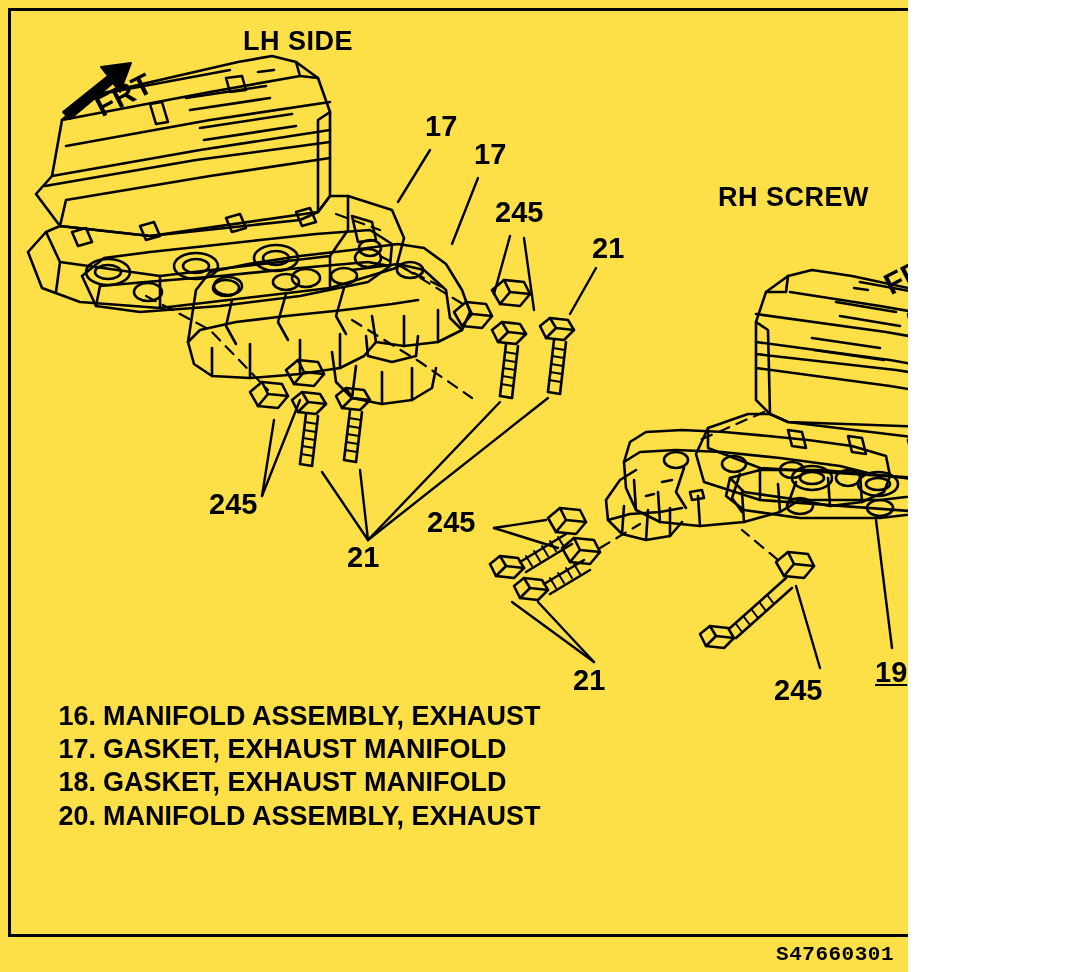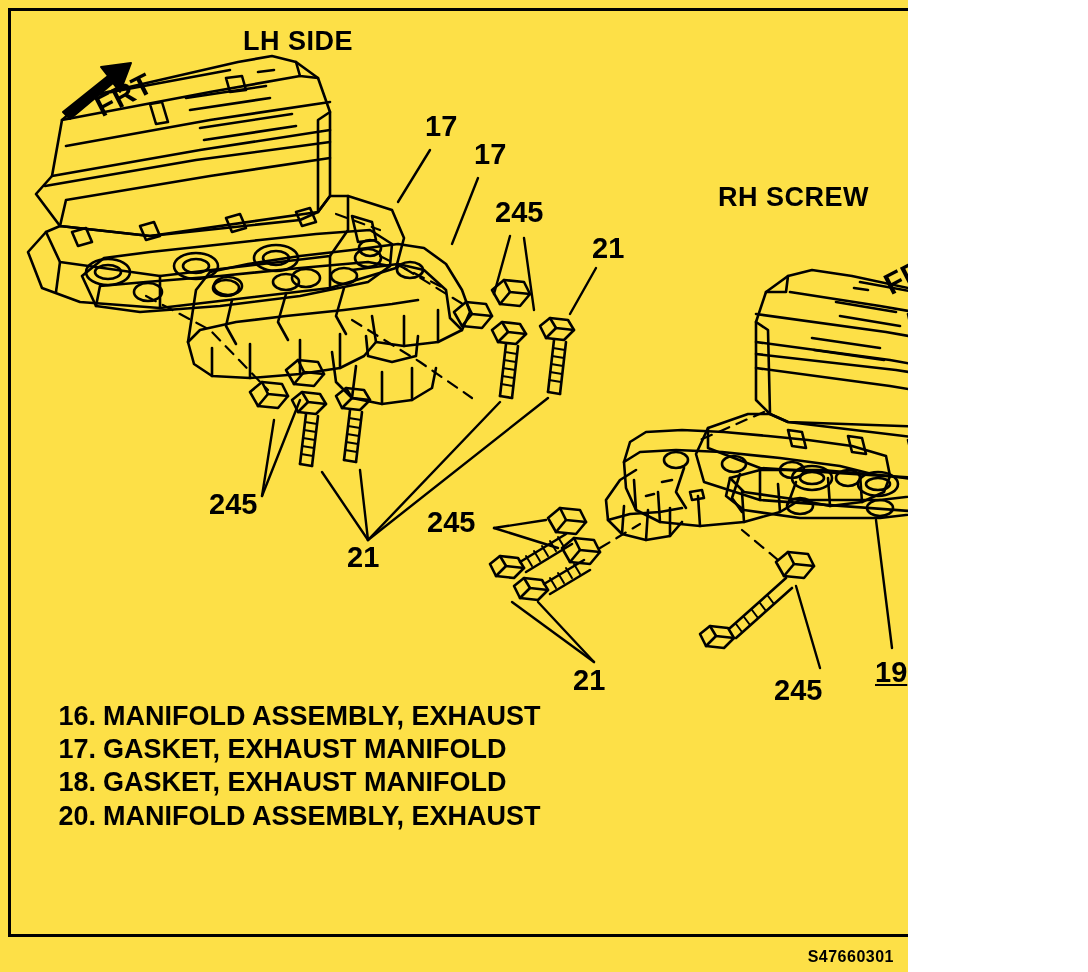--- a/index.html
+++ b/index.html
@@ -80,23 +80,23 @@
     padding-right: 7px;
     flex: none;
   }
   .legend-text {
     flex: none;
   }
   #code {
     position: absolute;
     right: 14px;
     bottom: 6px;
-    font-size: 16px;
+    font-size: 21px;
     font-weight: bold;
-    font-family: Liberation Sans, sans-serif;
+    font-family: Liberation Mono, monospace;
     letter-spacing: 0.5px;
     color: #000;
   }
 </style>
 </head>
 <body>
 
 <div id="page">
 
   <div id="frame"></div>

